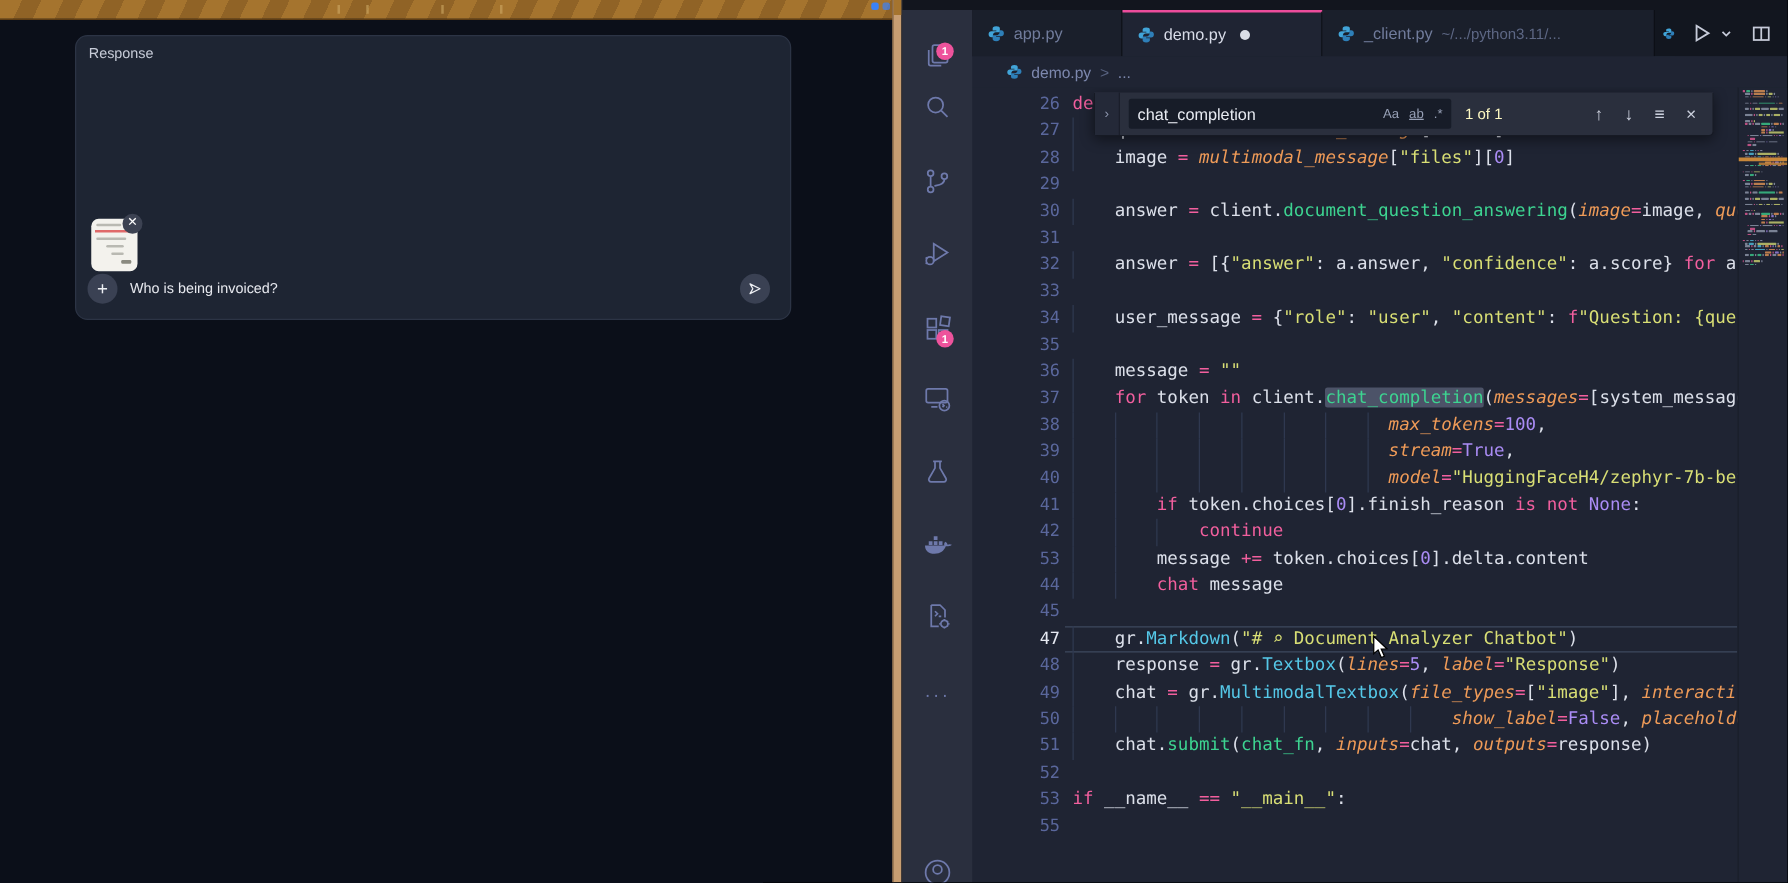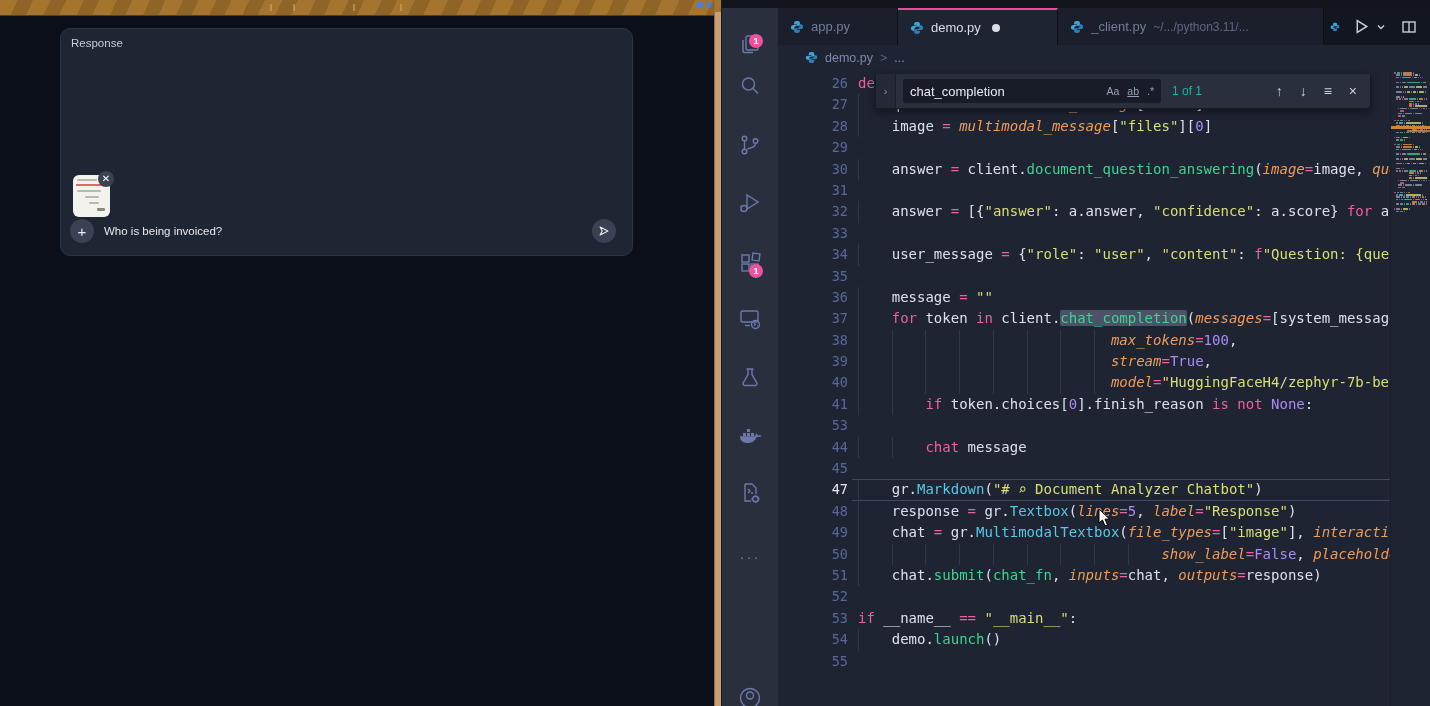--- a/index.html
+++ b/index.html
@@ -70,21 +70,21 @@
   .findw{position:absolute;left:97px;top:4px;width:496px;height:35px;background:#2a2f3d;
     border:1px solid #161a24;border-top:none;border-radius:0 0 4px 4px;
     box-shadow:0 3px 10px rgba(0,0,0,.45);display:flex;align-items:center;z-index:6;box-sizing:border-box;}
   .fw-strip{width:19px;height:100%;background:#242938;display:flex;align-items:center;justify-content:center;
     color:#8d96ad;border-right:1px solid #1a1e2a;font-size:11px;cursor:pointer;}
   .fw-input{width:258px;height:24px;margin-left:7px;background:#171c28;display:flex;align-items:center;
     padding:0 7px;border-radius:2px;box-sizing:border-box;}
   .fw-query{color:#e8ebf2;font-size:13px;flex:1;}
   .fw-ic{color:#97a0b6;font-size:10.5px;margin-left:8px;cursor:pointer;}
   .fw-word{text-decoration:underline;}
-  .fw-res{color:#14b8a6;font-size:12px;margin-left:11px;}
+  .fw-res{color:#fef9c3;font-size:12px;margin-left:11px;}
   .fw-btns{margin-left:auto;display:flex;gap:17px;padding-right:13px;color:#ccd1de;font-size:14px;}
   .fw-btns span{cursor:pointer;}
   
   .mmap{position:absolute;left:612px;top:0;width:40px;bottom:0;background:#1f2433;border-left:1px solid #1a1e2a;}
   .mm-inner{position:absolute;left:3px;top:2px;width:33px;overflow:hidden;}
   .mrow{height:1.6px;margin-bottom:0.8px;white-space:nowrap;font-size:0;overflow:hidden;}
   .mb{display:inline-block;height:100%;opacity:.75;border-radius:.5px;margin-right:1px;vertical-align:top;}
   .msp{display:inline-block;height:100%;vertical-align:top;}
   .mm-match{position:absolute;left:0;width:100%;height:3px;background:#c8873a;}
   .mm-match2{position:absolute;left:40%;width:60%;height:2px;background:#c8873a;opacity:.8;}
@@ -331,21 +331,26 @@
             </div>
             <div class="cl">
               <span class="ln">40</span>
               <span class="ct"><i class="ig" style="left: 0px;"></i><i class="ig" style="left: 33.72px;"></i><i class="ig" style="left: 67.44px;"></i><i class="ig" style="left: 101.16px;"></i><i class="ig" style="left: 134.88px;"></i><i class="ig" style="left: 168.6px;"></i><i class="ig" style="left: 202.32px;"></i><i class="ig" style="left: 236.04px;"></i><span class="tk-pl">                              </span><span class="tk-par">model</span><span class="tk-kw">=</span><span class="tk-str">"HuggingFaceH4/zephyr-7b-beta"</span></span>
             </div>
             <div class="cl">
               <span class="ln">41</span>
               <span class="ct"><i class="ig" style="left: 0px;"></i><i class="ig" style="left: 33.72px;"></i><span class="tk-pl">        </span><span class="tk-kw">if</span><span class="tk-pl"> token.choices[</span><span class="tk-num">0</span><span class="tk-pl">].finish_reason </span><span class="tk-kw">is</span><span class="tk-pl"> </span><span class="tk-kw">not</span><span class="tk-pl"> </span><span class="tk-num">None</span><span class="tk-pl">:</span></span>
             </div>
             <div class="cl">
+              <span class="ln">42</span>
+              <span class="ct"><i class="ig" style="left: 0px;"></i><i class="ig" style="left: 33.72px;"></i><i class="ig" style="left: 67.44px;"></i><span class="tk-pl">            </span><span class="tk-kw">continue</span></span>
+            </div>
+            <div class="cl">
               <span class="ln">53</span>
+              <span class="ct"><i class="ig" style="left: 0px;"></i><i class="ig" style="left: 33.72px;"></i><span class="tk-pl">        message </span><span class="tk-kw">+=</span><span class="tk-pl"> token.choices[</span><span class="tk-num">0</span><span class="tk-pl">].delta.content</span></span>
             </div>
             <div class="cl">
               <span class="ln">44</span>
               <span class="ct"><i class="ig" style="left: 0px;"></i><i class="ig" style="left: 33.72px;"></i><span class="tk-pl">        </span><span class="tk-kw">chat</span><span class="tk-pl"> message</span></span>
             </div>
             <div class="cl">
               <span class="ln">45</span>
               <span class="ct"></span>
             </div>
             <div class="cl cur">
@@ -369,24 +374,20 @@
               <span class="ln">51</span>
               <span class="ct"><i class="ig" style="left: 0px;"></i><span class="tk-pl">    chat.</span><span class="tk-fn">submit</span><span class="tk-pl">(</span><span class="tk-fn">chat_fn</span><span class="tk-pl">, </span><span class="tk-par">inputs</span><span class="tk-kw">=</span><span class="tk-pl">chat, </span><span class="tk-par">outputs</span><span class="tk-kw">=</span><span class="tk-pl">response)</span></span>
             </div>
             <div class="cl">
               <span class="ln">52</span>
               <span class="ct"></span>
             </div>
             <div class="cl">
               <span class="ln">53</span>
               <span class="ct"><span class="tk-kw">if</span><span class="tk-pl"> __name__ </span><span class="tk-kw">==</span><span class="tk-pl"> </span><span class="tk-str">"__main__"</span><span class="tk-pl">:</span></span>
-            </div>
-            <div class="cl">
-              <span class="ln">54</span>
-              <span class="ct"><i class="ig" style="left: 0px;"></i><span class="tk-pl">    demo.</span><span class="tk-fn">launch</span><span class="tk-pl">()</span></span>
             </div>
             <div class="cl">
               <span class="ln">55</span>
               <span class="ct"></span>
             </div>
           </div>
 
         <div class="findw">
           <div class="fw-strip">›</div>
           <div class="fw-input">

